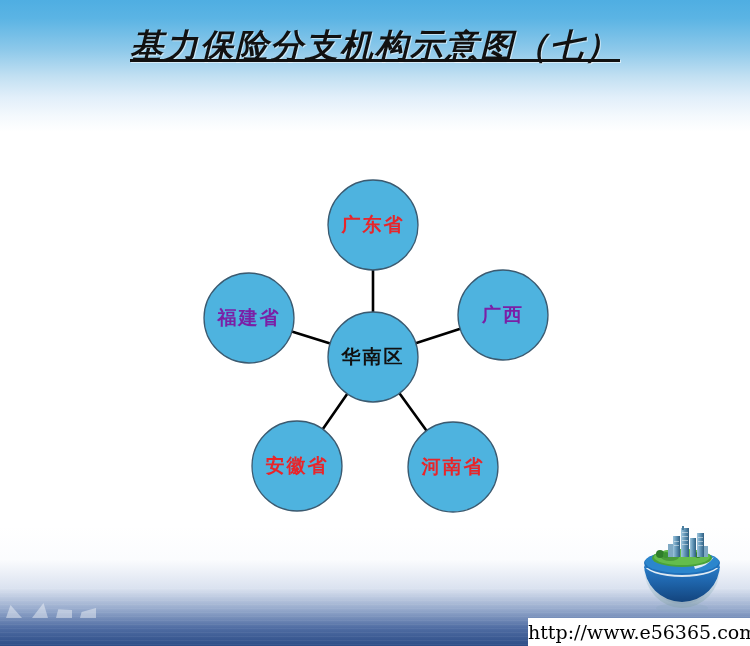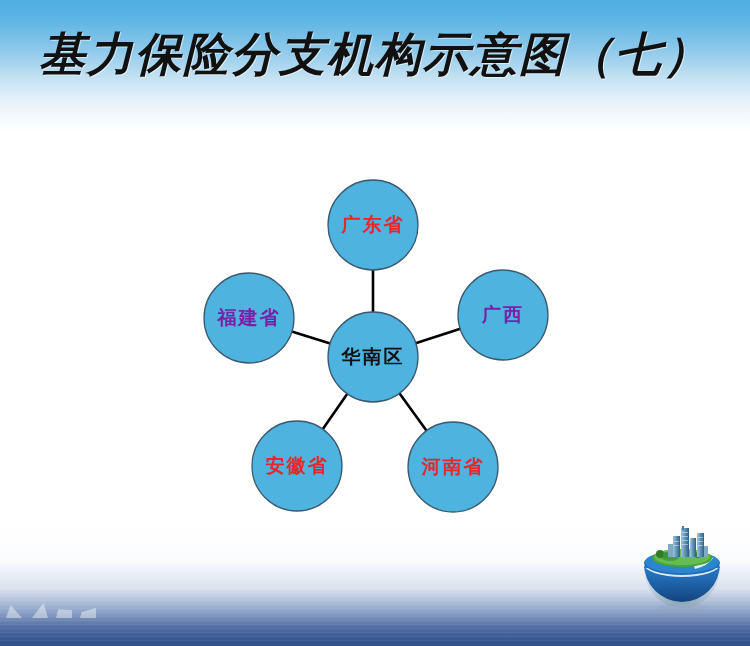--- a/index.html
+++ b/index.html
@@ -78,27 +78,28 @@
   .sail.s4 { left: 80px; clip-path: polygon(0% 100%, 100% 100%, 100% 10%, 10% 45%); height: 11px; }
 
   
   .title {
     position: absolute;
     left: 0;
     top: 24px;
     width: 750px;
     text-align: center;
     font-family: "DejaVu Serif", "Liberation Serif", serif;
-    font-size: 46px;
+    font-size: 33px;
     font-weight: bold;
     font-style: italic;
     letter-spacing: 2px;
     color: #111111;
     white-space: nowrap;
     text-shadow: 1px 1px 0 rgba(255,255,255,0.55);
+    text-decoration: underline;
   }
 
   
   .diagram {
     position: absolute;
     left: 0; top: 0;
     width: 750px;
     height: 562px;
   }
   .diagram svg { display: block; }
@@ -253,14 +254,15 @@
         <rect x="62" y="17" width="5" height="1"></rect>
         <rect x="62" y="21" width="5" height="1"></rect>
         <rect x="38" y="17" width="5" height="1"></rect>
         <rect x="38" y="21" width="5" height="1"></rect>
       </g>
 
       <ellipse cx="46" cy="84" rx="26" ry="5" fill="#8fa8c4" opacity="0.35"></ellipse>
     </svg>
   </div>
 
+  <div class="url-watermark">http://www.e56365.com</div>
 
 </div>
 
 </body></html>

